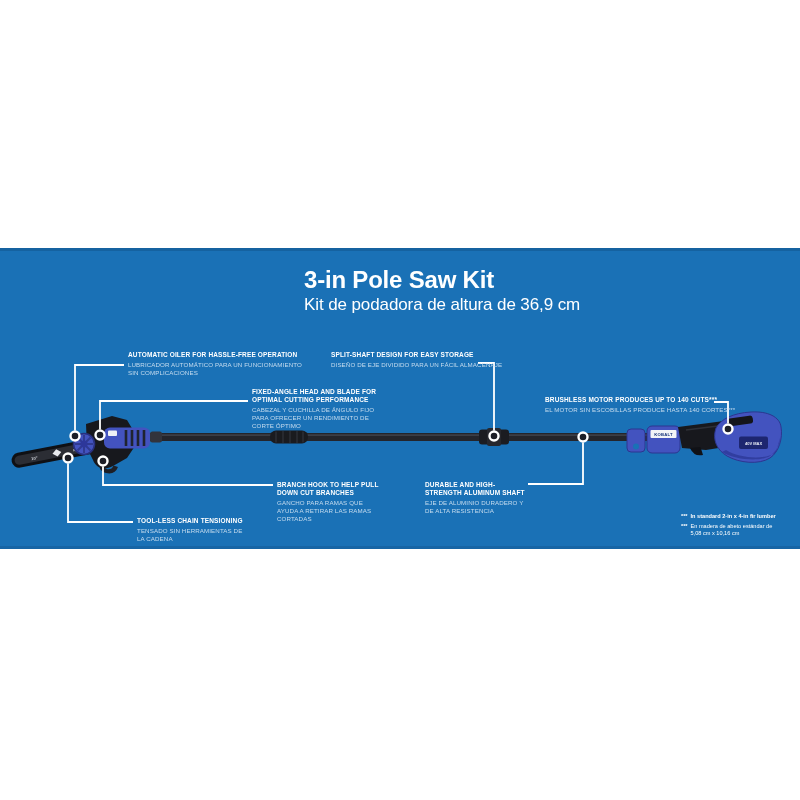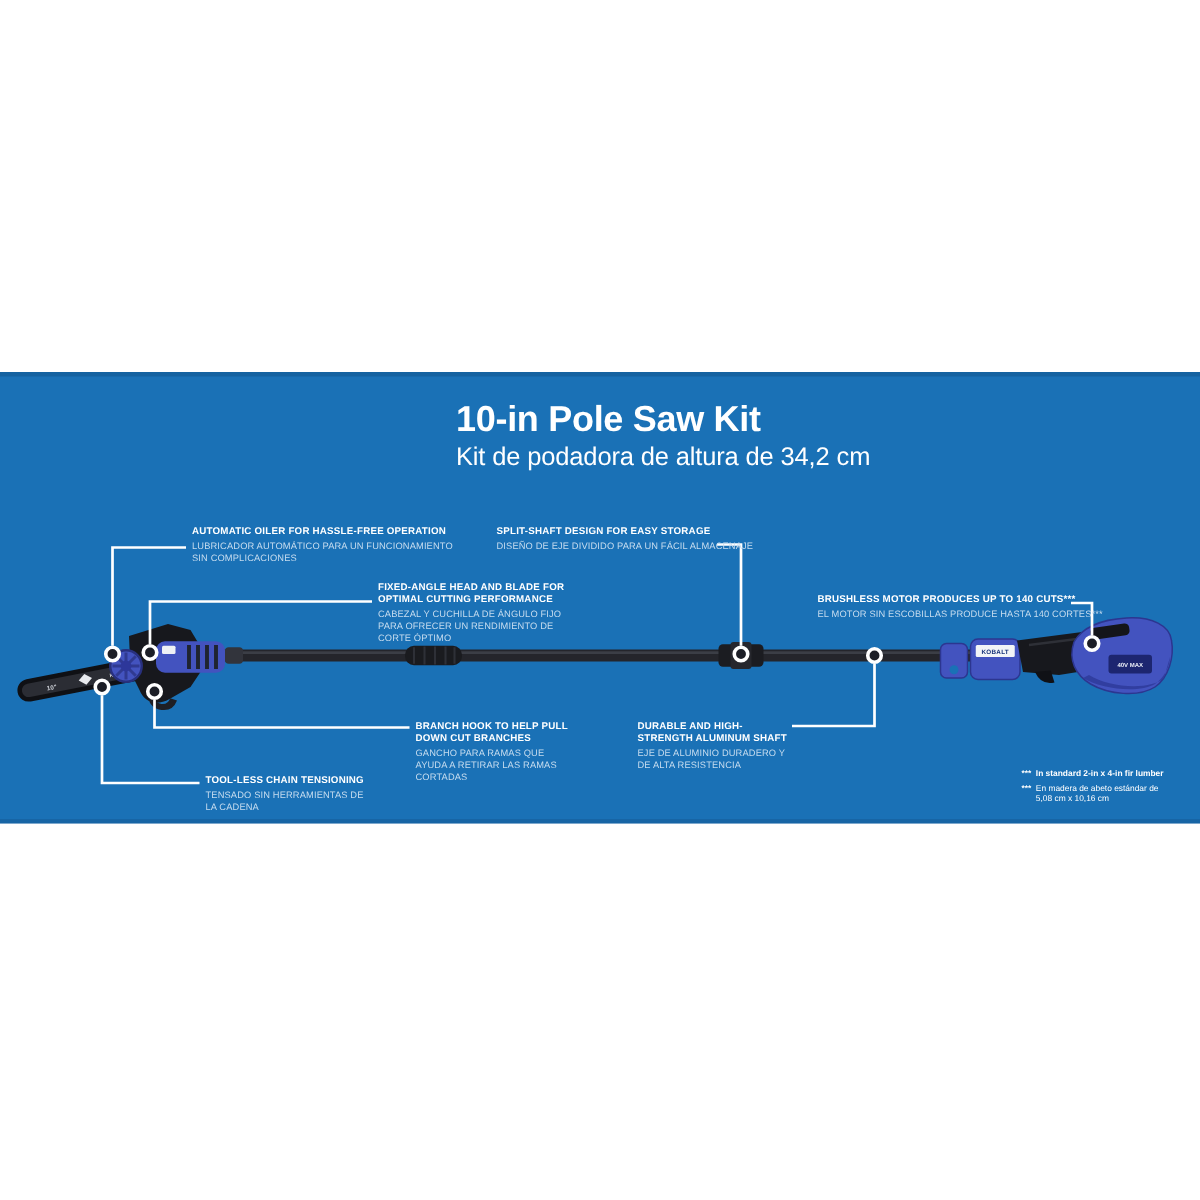--- a/index.html
+++ b/index.html
@@ -23,22 +23,22 @@
   svg text{font-family:"Liberation Sans",sans-serif;}
 </style>
 </head>
 <body>
 
 <div class="stage">
 
   <div class="hero"></div>
 
   <div class="titleblock">
-    <div class="title-en">10-in Pole Saw Kit</div>
-    <div class="title-es">Kit de podadora de altura de 34,2 cm</div>
+    <div class="title-en">3-in Pole Saw Kit</div>
+    <div class="title-es">Kit de podadora de altura de 36,9 cm</div>
   </div>
 
   <svg width="800" height="800" viewBox="0 0 800 800">
 
     <g>
 
       <rect x="146" y="433" width="512" height="8" rx="3" fill="#24252b"></rect>
       <rect x="146" y="434.2" width="512" height="1.8" fill="#484b55" opacity="0.65"></rect>
       <rect x="150" y="431.5" width="12" height="11" rx="2.5" fill="#32343c"></rect>
 

